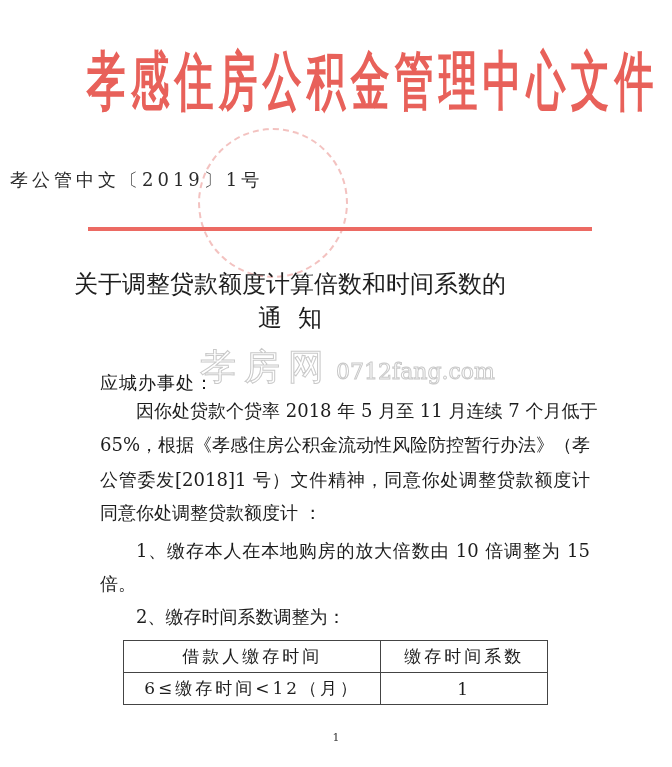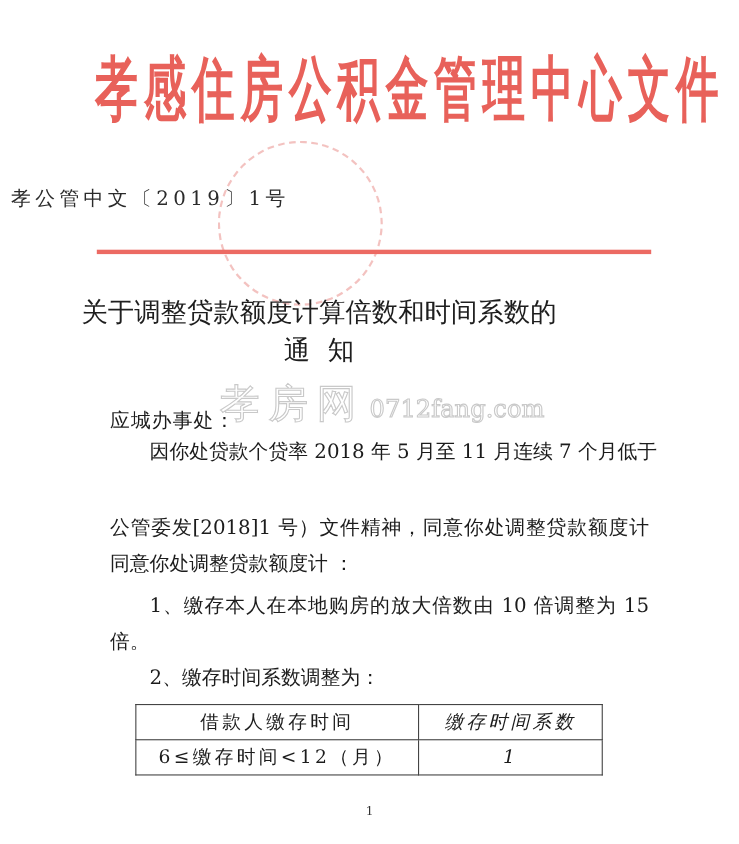--- a/index.html
+++ b/index.html
@@ -134,21 +134,21 @@
     }
     .coef-table td, .coef-table th {
       border: 1.5px solid #444;
       text-align: center;
       font-weight: normal;
       padding: 0;
       height: 31px;
       letter-spacing: 3px;
     }
     .coef-table .col1 { width: 258px; }
-    .coef-table .col2 { width: 167px; font-style: italic; }
+    .coef-table .col2 { width: 167px; }
     .page-number {
       position: absolute;
       left: 0;
       width: 672px;
       top: 731px;
       text-align: center;
       font-size: 11px;
       color: #333;
     }
   </style>
@@ -183,20 +183,21 @@
   <div class="notice-title l2">通知</div>
 
   <div class="watermark">
     <span class="wm-cn">孝房网</span>
     <span class="wm-en">0712fang.com</span>
   </div>
 
   <div class="text-line addressee">应城办事处：</div>
 
   <div class="text-line body-line indent b1">因你处贷款个贷率 2018 年 5 月至 11 月连续 7 个月低于</div>
+  <div class="text-line body-line b2">65%，根据《孝感住房公积金流动性风险防控暂行办法》（孝</div>
   <div class="text-line body-line b3">公管委发[2018]1 号）文件精神，同意你处调整贷款额度计</div>
   <div class="text-line body-line short b4">同意你处调整贷款额度计 ：</div>
 
   <div class="text-line body-line indent i1">1、缴存本人在本地购房的放大倍数由 10 倍调整为 15</div>
   <div class="text-line body-line short i1b">倍。</div>
   <div class="text-line body-line indent short i2">2、缴存时间系数调整为：</div>
 
   <table class="coef-table">
     <tbody>
         <tr>

